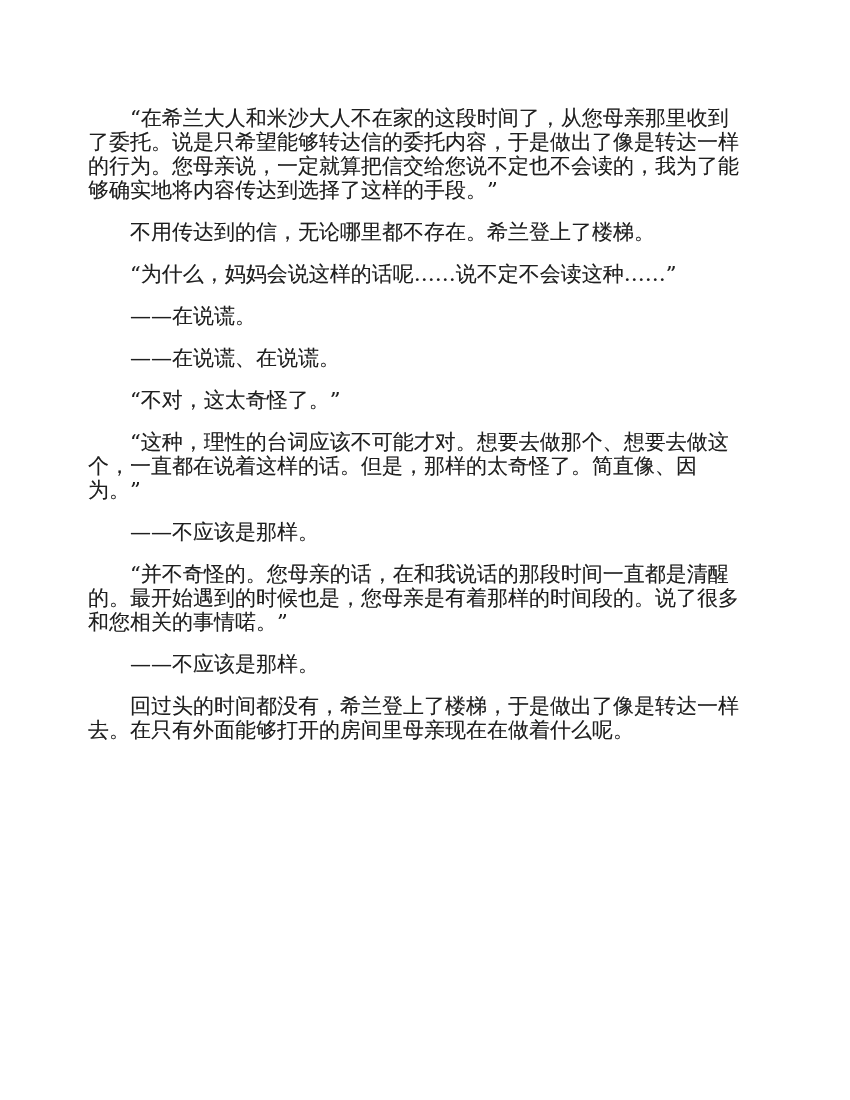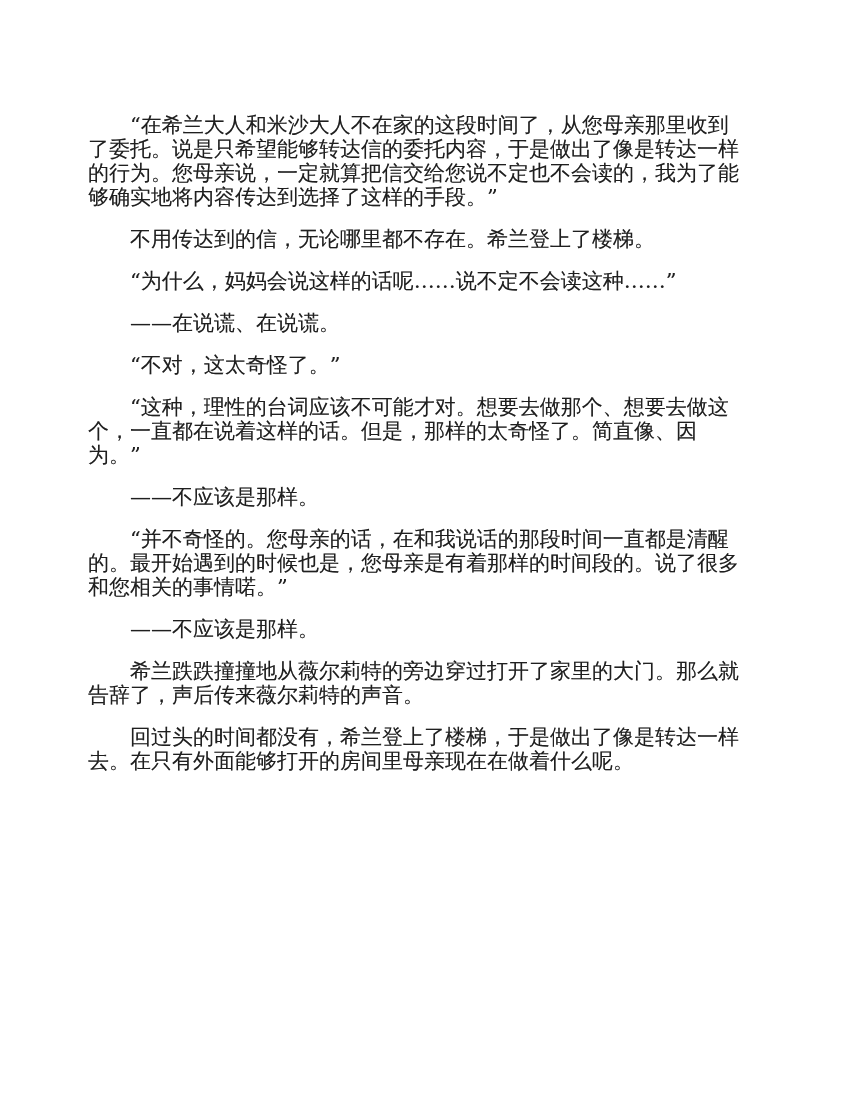--- a/index.html
+++ b/index.html
@@ -27,45 +27,44 @@
     top: 99px;
     width: 674px;
     font-family: "DejaVu Serif", "Liberation Serif", serif;
     font-size: 21px;
     line-height: 24px;
     color: #1f1f1f;
     
     text-shadow: 0 0 0.6px rgba(40, 40, 40, 0.45);
   }
   .content p {
-    margin: 14px 0 18px 0;
+    margin: 7px 0 18px 0;
     text-indent: 2em;
     white-space: pre-line; 
     word-break: break-all;
   }
 </style>
 </head>
 <body>
 
 <div class="page">
   <div class="content">
     <p>“在希兰大人和米沙大人不在家的这段时间了，从您母亲那里收到
 了委托。说是只希望能够转达信的委托内容，于是做出了像是转达一样
 的行为。您母亲说，一定就算把信交给您说不定也不会读的，我为了能
 够确实地将内容传达到选择了这样的手段。”</p>
     <p>不用传达到的信，无论哪里都不存在。希兰登上了楼梯。</p>
     <p>“为什么，妈妈会说这样的话呢……说不定不会读这种……”</p>
+    <p>——在说谎。</p>
     <p>——在说谎、在说谎。</p>
     <p>“不对，这太奇怪了。”</p>
     <p>“这种，理性的台词应该不可能才对。想要去做那个、想要去做这
 个，一直都在说着这样的话。但是，那样的太奇怪了。简直像、因
 为。”</p>
     <p>——不应该是那样。</p>
     <p>“并不奇怪的。您母亲的话，在和我说话的那段时间一直都是清醒
 的。最开始遇到的时候也是，您母亲是有着那样的时间段的。说了很多
 和您相关的事情喏。”</p>
     <p>——不应该是那样。</p>
-    <p>希兰跌跌撞撞地从薇尔莉特的旁边穿过打开了家里的大门。那么就
-告辞了，声后传来薇尔莉特的声音。</p>
     <p>回过头的时间都没有，希兰登上了楼梯，于是做出了像是转达一样
 去。在只有外面能够打开的房间里母亲现在在做着什么呢。</p>
   </div>
 </div>
 
 </body></html>

